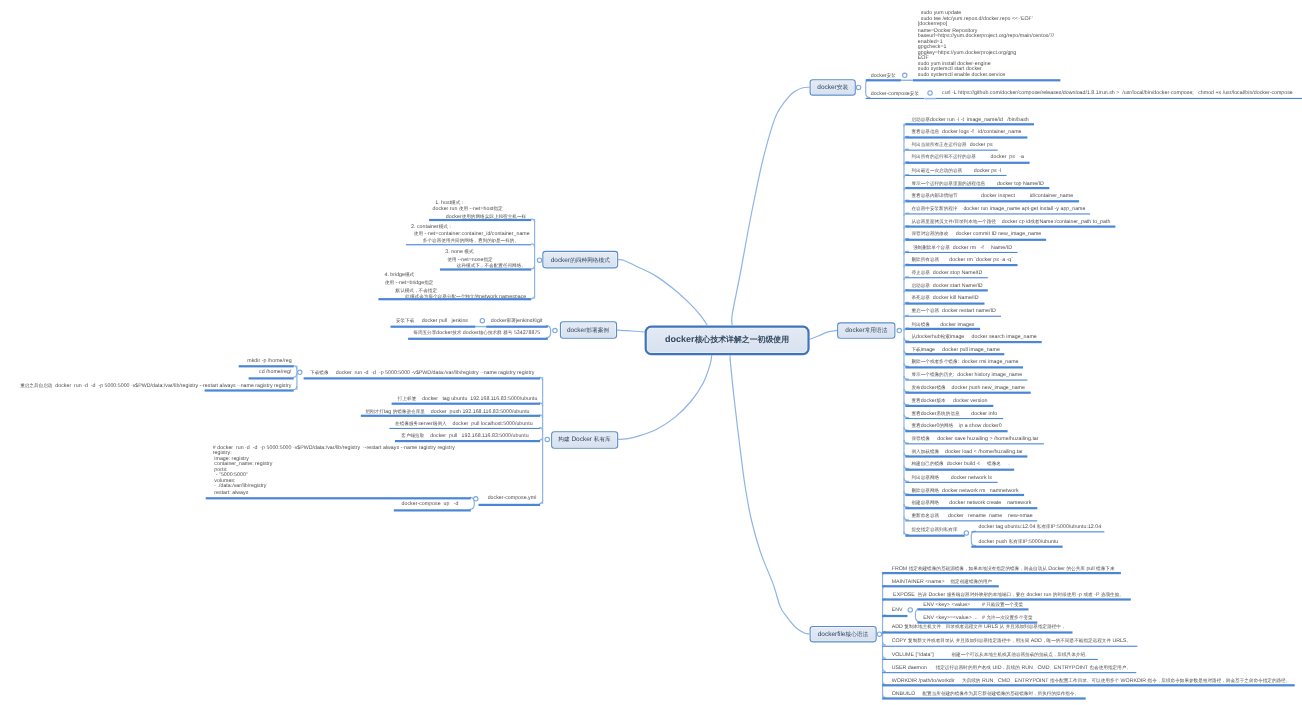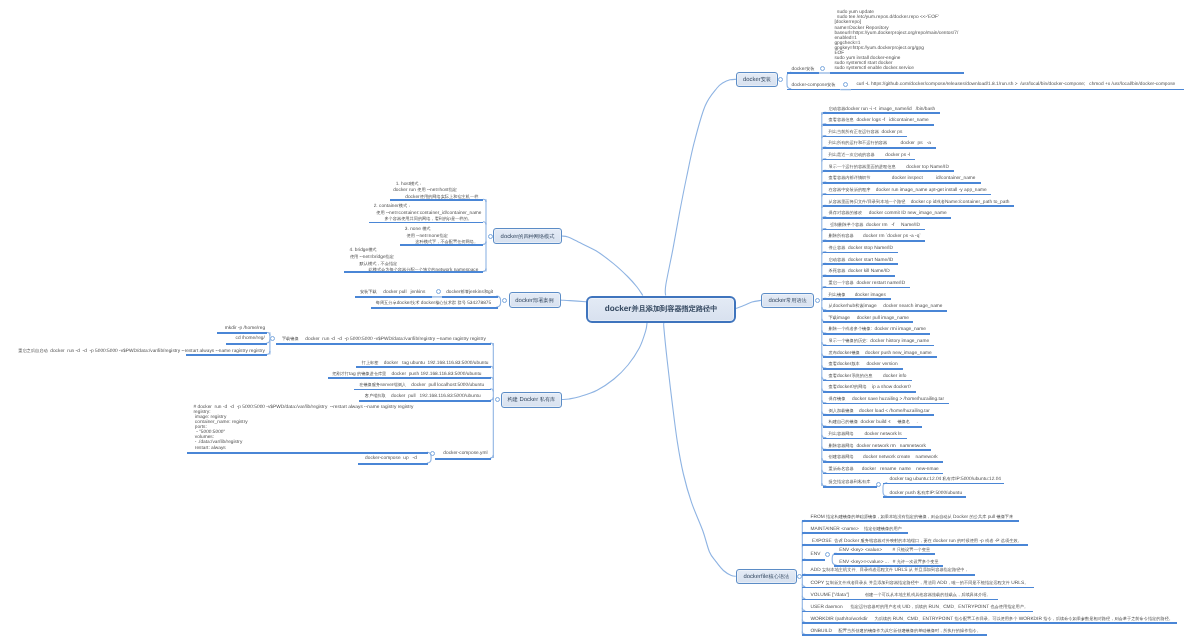--- a/index.html
+++ b/index.html
@@ -96,21 +96,21 @@
 <path d="M428.1 452.2 L426.9 452.2 Q431.1 452.2 431.1 456.4 L431.1 458.8 Q431.1 463 426.9 463 L428.1 463" stroke="#8fb4e3" stroke-width="1.1" fill="none"></path>
 <path d="M493.3 343 L493.3 457.9" stroke="#8fb4e3" stroke-width="1.1" fill="none"></path>
 <path d="M493.3 345.8 Q493.3 343 490.5 343 L490.3 343" stroke="#8fb4e3" stroke-width="1.1" fill="none"></path>
 <path d="M493.3 369 Q493.3 366.2 490.5 366.2 L490.3 366.2" stroke="#8fb4e3" stroke-width="1.1" fill="none"></path>
 <path d="M493.3 380 Q493.3 377.2 490.5 377.2 L490.3 377.2" stroke="#8fb4e3" stroke-width="1.1" fill="none"></path>
 <path d="M493.3 391.5 Q493.3 388.7 490.5 388.7 L490.3 388.7" stroke="#8fb4e3" stroke-width="1.1" fill="none"></path>
 <path d="M493.3 397.2 Q493.3 400 490.5 400 L490.3 400" stroke="#8fb4e3" stroke-width="1.1" fill="none"></path>
 <path d="M493.3 455.1 Q493.3 457.9 490.5 457.9 L490.3 457.9" stroke="#8fb4e3" stroke-width="1.1" fill="none"></path>
 </svg>
 <div class="node root" style="left:586px;top:295.5px;width:150px;height:27.5px;font-size:8.2px">
-      <span>docker<i class="z">并且添加到容器指定路径中</i></span>
+      <span>docker<i class="z">核心技术详解之一初级使用</i></span>
     </div>
 <div class="node" style="left:736px;top:71.6px;width:42px;height:15.5px;font-size:5.9px">
       <span>docker<i class="z">安装</i></span>
     </div>
 <div class="tog" style="left:778.3px;top:76.8px"></div>
 <div class="leaf" style="left:791.6px;top:65.5px;font-size:4.8px;line-height:5.6px;text-align:left;">
       <span class="ln" style="">docker<i class="z">安装</i></span>
     </div>
 <div class="ul" style="left:787px;top:72.2px;width:32px;height:1.7px;background:#4a86d6"></div>
 <div class="tog" style="left:819.8px;top:65.5px"></div>

